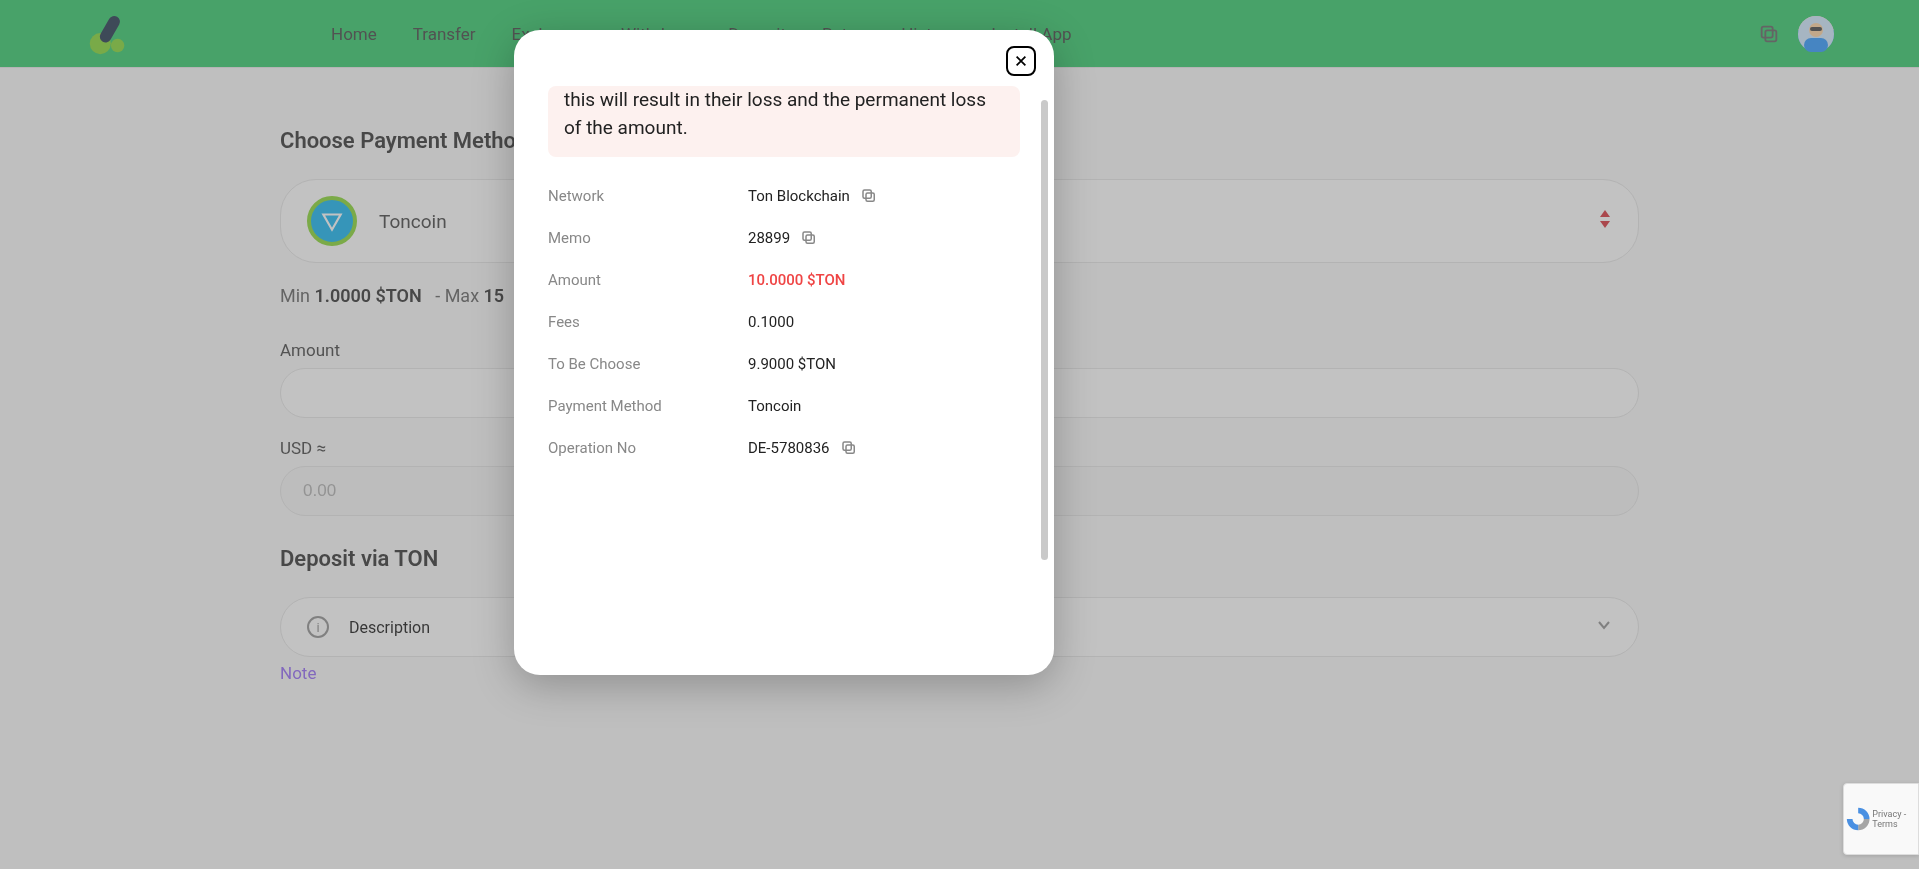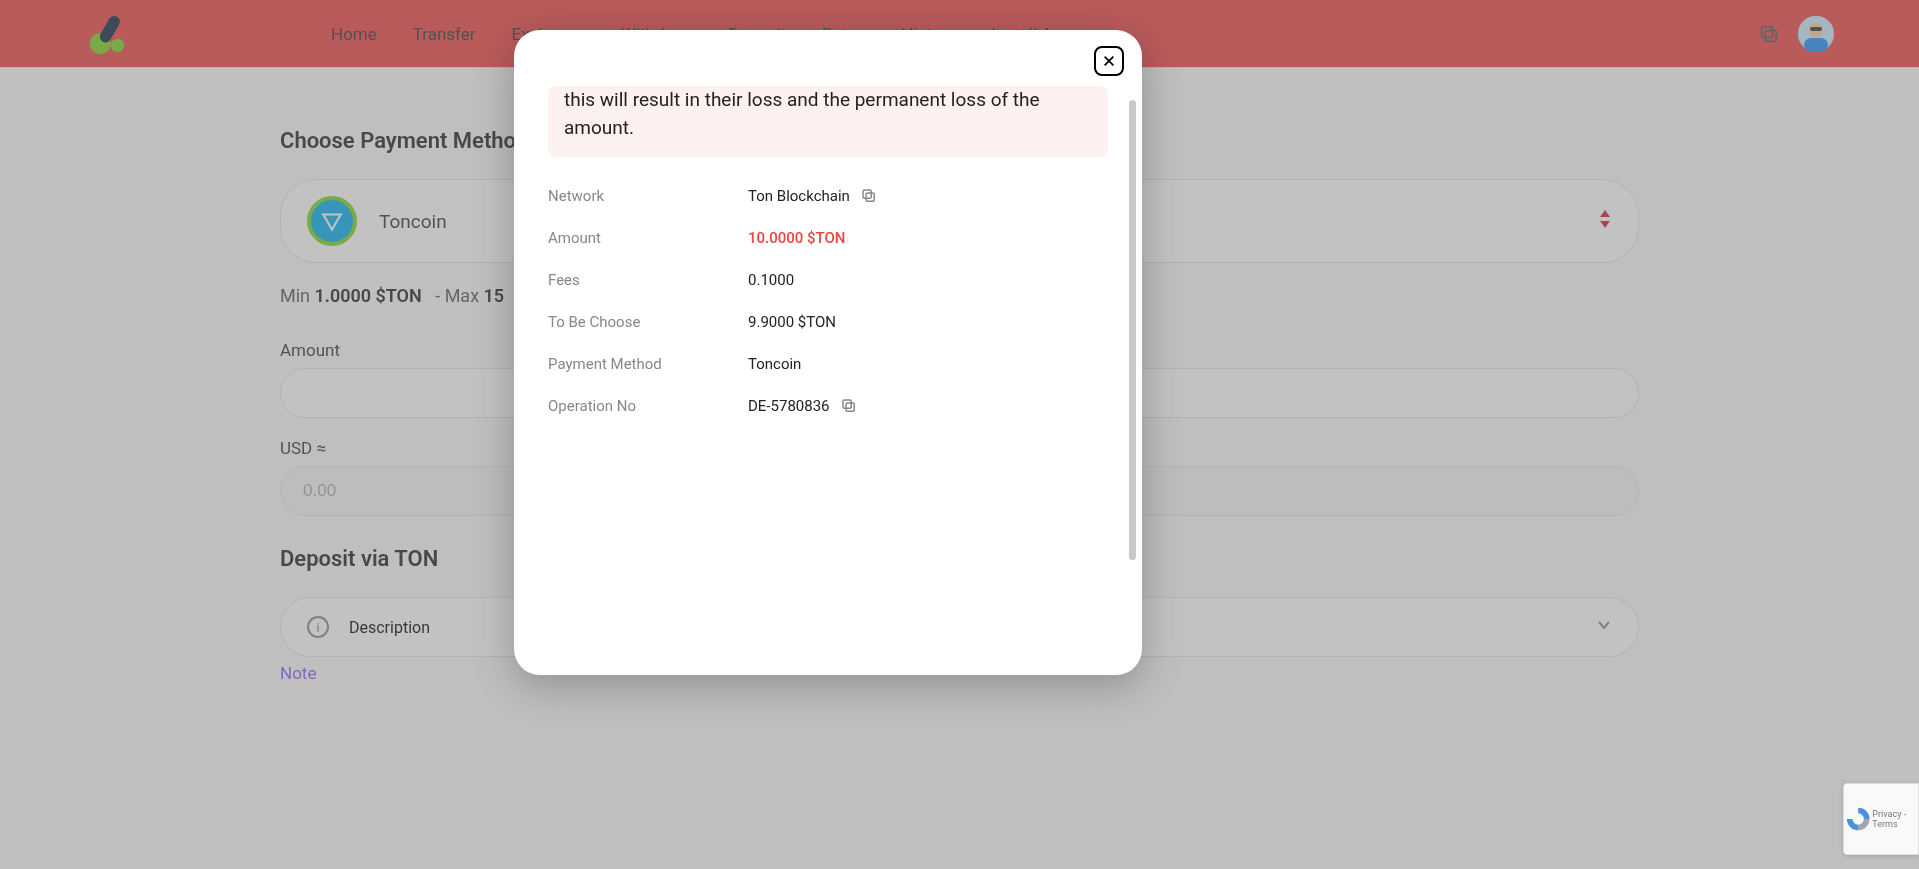--- a/index.html
+++ b/index.html
@@ -2,21 +2,21 @@
 <html><head>
 <meta charset="utf-8">
 <style>
   * { box-sizing: border-box; margin: 0; padding: 0; }
   html, body { width: 1919px; height: 869px; font-family: -apple-system, BlinkMacSystemFont, "Segoe UI", Roboto, Arial, sans-serif; overflow: hidden; }
   body { background: #fafafa; position: relative; }
 
   
   .header {
     height: 68px;
-    background: #ef4444;
+    background: #22c55e;
     border-bottom: 1px solid #e5e5e5;
     display: flex;
     align-items: center;
     padding: 0 85px 0 85px;
   }
   .logo { width: 46px; height: 46px; margin-right: 200px; }
   .nav { display: flex; gap: 36px; }
   .nav a { color: #333; text-decoration: none; font-size: 17px; font-weight: 400; cursor: pointer; }
   .header-right { margin-left: auto; display: flex; align-items: center; gap: 18px; }
   .copy-icon-head { width: 22px; height: 22px; color: #555; }
@@ -66,21 +66,21 @@
   
   .overlay {
     position: absolute; inset: 0;
     background: rgba(120,120,120,0.45);
   }
 
   
   .modal {
     position: absolute;
     left: 514px; top: 30px;
-    width: 628px; height: 645px;
+    width: 540px; height: 645px;
     background: #fff;
     border-radius: 26px;
     padding: 20px 0 0 0;
     box-shadow: 0 10px 40px rgba(0,0,0,0.25);
   }
   .modal-close {
     position:absolute; top: 16px; right: 18px;
     width: 30px; height: 30px;
     border: 2px solid #000; border-radius: 8px;
     display:flex; align-items:center; justify-content:center;
@@ -240,20 +240,30 @@
       <div class="k">Network</div>
       <div class="v">
           <span>Ton Blockchain</span>
         <span class="copy-mini"><svg viewBox="0 0 24 24" fill="none" stroke="currentColor" stroke-width="2">
               <rect x="8" y="8" width="11" height="11" rx="2"></rect>
               <rect x="4" y="4" width="11" height="11" rx="2"></rect>
             </svg></span>
       </div>
     </div>
 
+    <div class="kv">
+      <div class="k">Memo</div>
+      <div class="v">
+          <span>28899</span>
+        <span class="copy-mini"><svg viewBox="0 0 24 24" fill="none" stroke="currentColor" stroke-width="2">
+              <rect x="8" y="8" width="11" height="11" rx="2"></rect>
+              <rect x="4" y="4" width="11" height="11" rx="2"></rect>
+            </svg></span>
+      </div>
+    </div>
 
 
     <div class="kv">
       <div class="k">Amount</div>
       <div class="v green">
           <span>10.0000 $TON</span>
         </div>
     </div>
 
     <div class="kv">

